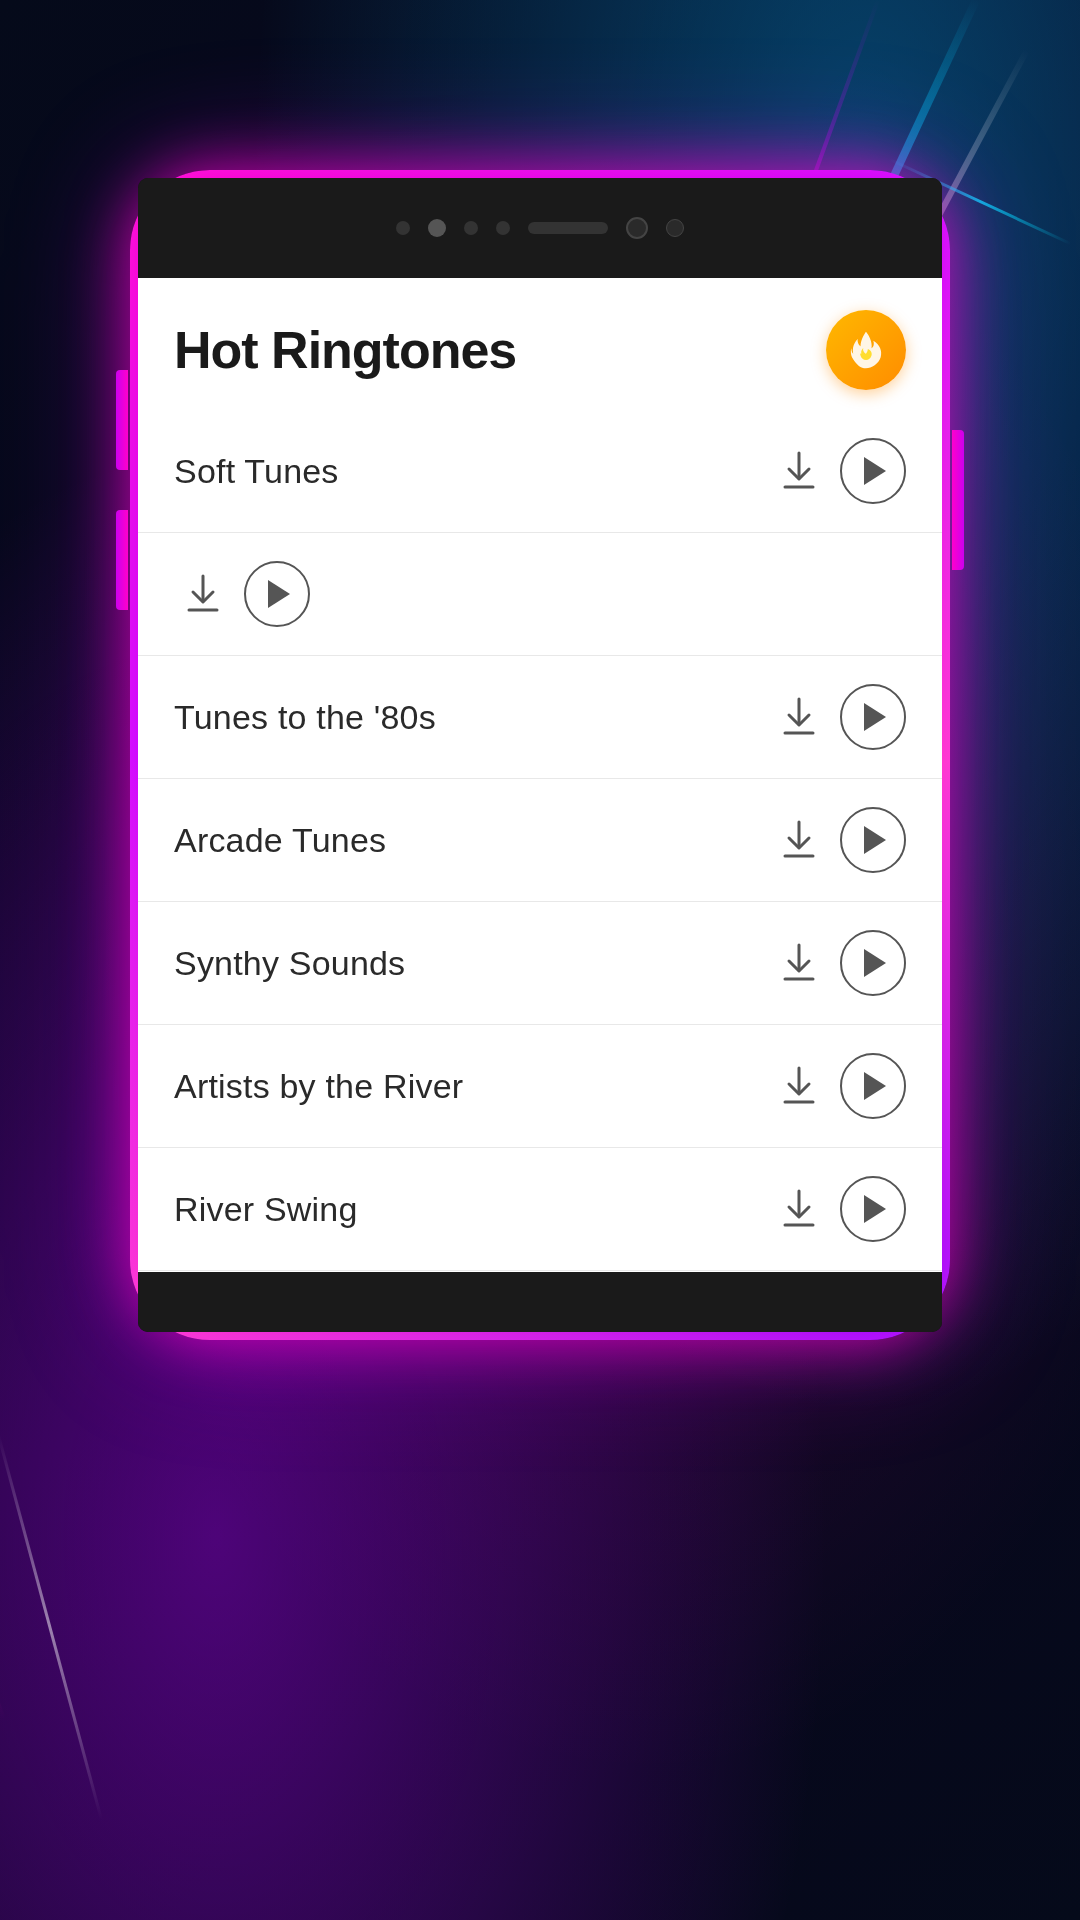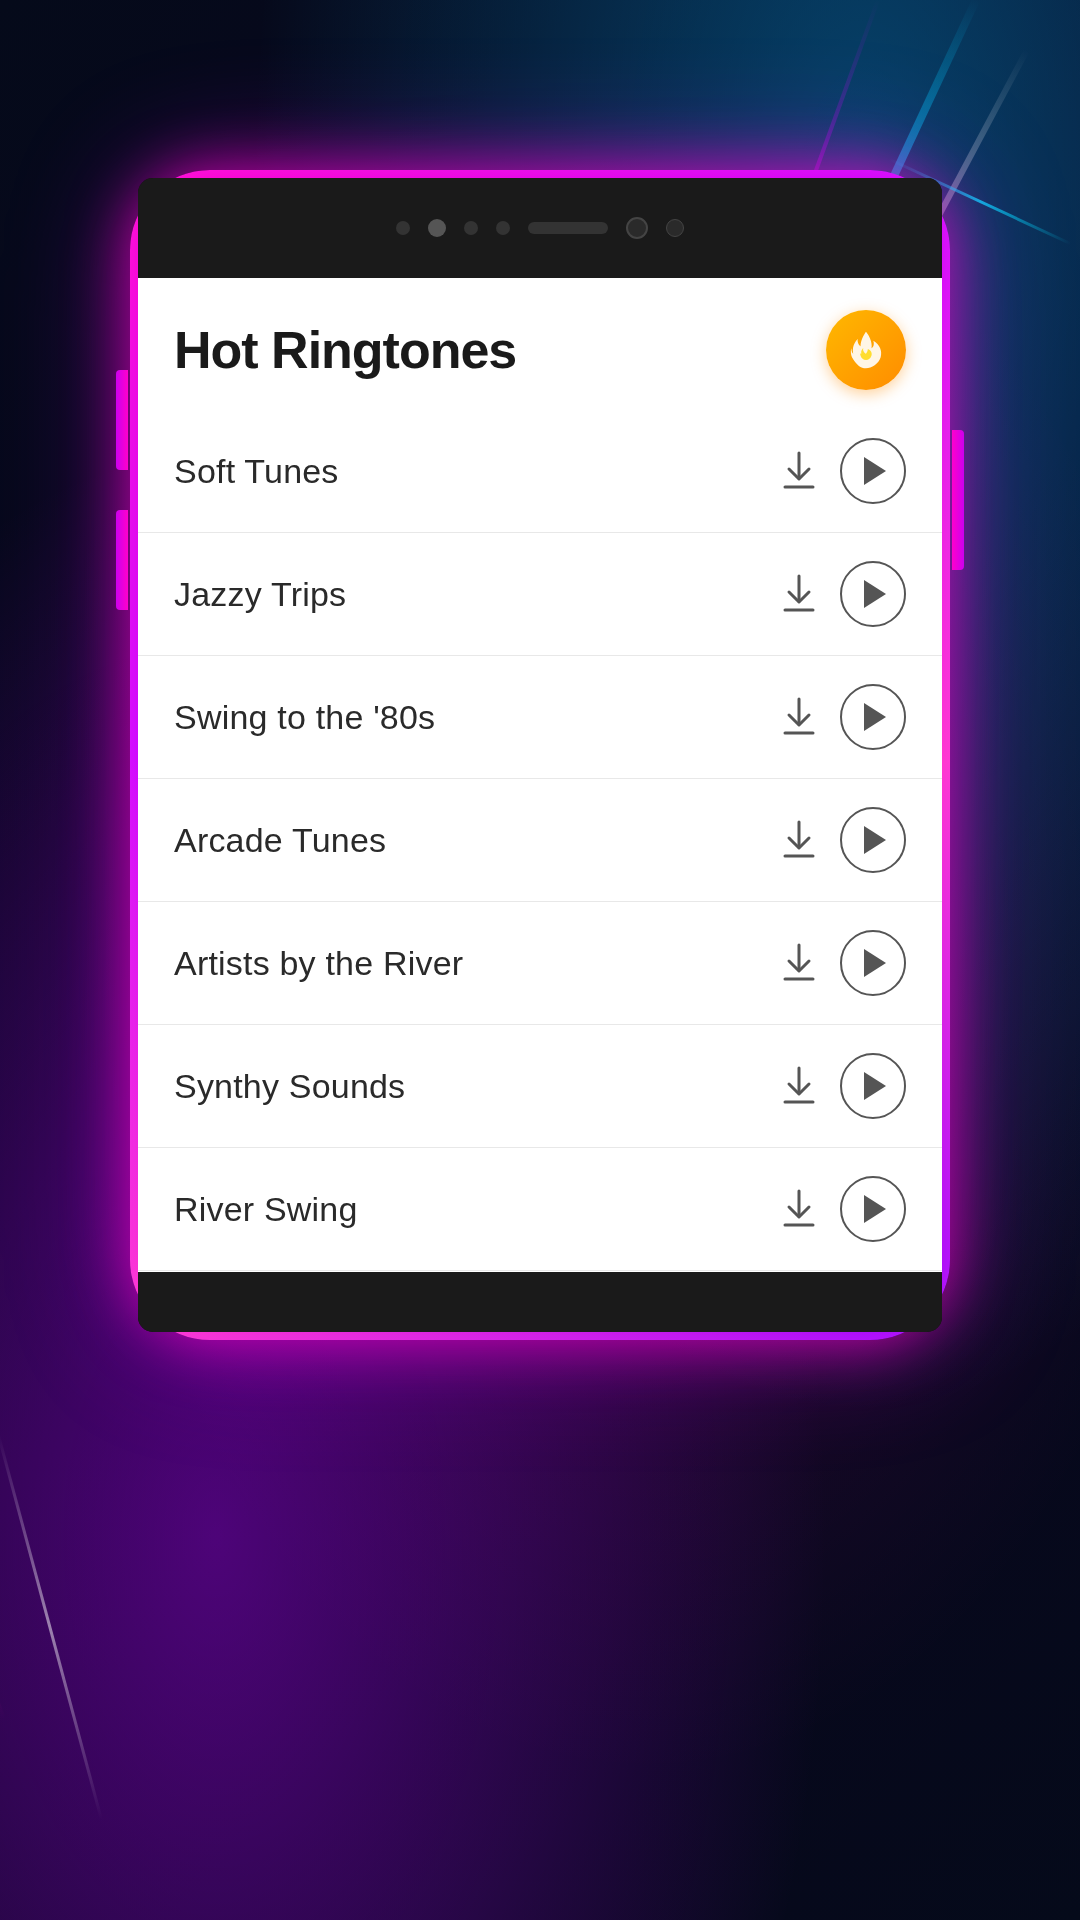--- a/index.html
+++ b/index.html
@@ -83,21 +83,21 @@
       padding: 8px;
       box-shadow:
         0 0 60px rgba(255,0,200,0.7),
         0 0 120px rgba(200,0,255,0.4),
         inset 0 0 30px rgba(255,100,255,0.3);
     }
 
     .phone-inner {
       width: 100%;
       height: 100%;
-      border-radius: 15px;
+      border-radius: 10px;
       background: #111;
       overflow: hidden;
       position: relative;
     }
 
     
     .phone-topbar {
       width: 100%;
       height: 100px;
       background: #1a1a1a;
@@ -312,34 +312,33 @@
         <line x1="18" y1="2" x2="18" y2="26" stroke="#555" stroke-width="3" stroke-linecap="round"></line>
         <polyline points="8,18 18,28 28,18" fill="none" stroke="#555" stroke-width="3" stroke-linecap="round" stroke-linejoin="round"></polyline>
         <line x1="4" y1="36" x2="32" y2="36" stroke="#555" stroke-width="3" stroke-linecap="round"></line>
       </svg>
     </button>
             <button class="play-btn" aria-label="Play Soft Tunes">
               <div class="play-triangle"></div>
             </button>
           </div>
           <div class="ringtone-item">
-            <span class="ringtone-name">Jazzy Trips</span>
             <button class="download-btn" aria-label="Download Jazzy Trips">
       <svg width="36" height="40" viewBox="0 0 36 40" fill="none" xmlns="http://www.w3.org/2000/svg">
         <line x1="18" y1="2" x2="18" y2="26" stroke="#555" stroke-width="3" stroke-linecap="round"></line>
         <polyline points="8,18 18,28 28,18" fill="none" stroke="#555" stroke-width="3" stroke-linecap="round" stroke-linejoin="round"></polyline>
         <line x1="4" y1="36" x2="32" y2="36" stroke="#555" stroke-width="3" stroke-linecap="round"></line>
       </svg>
     </button>
             <button class="play-btn" aria-label="Play Jazzy Trips">
               <div class="play-triangle"></div>
             </button>
           </div>
           <div class="ringtone-item">
-            <span class="ringtone-name">Swing to the '80s</span>
+            <span class="ringtone-name">Tunes to the '80s</span>
             <button class="download-btn" aria-label="Download Back to the '80s">
       <svg width="36" height="40" viewBox="0 0 36 40" fill="none" xmlns="http://www.w3.org/2000/svg">
         <line x1="18" y1="2" x2="18" y2="26" stroke="#555" stroke-width="3" stroke-linecap="round"></line>
         <polyline points="8,18 18,28 28,18" fill="none" stroke="#555" stroke-width="3" stroke-linecap="round" stroke-linejoin="round"></polyline>
         <line x1="4" y1="36" x2="32" y2="36" stroke="#555" stroke-width="3" stroke-linecap="round"></line>
       </svg>
     </button>
             <button class="play-btn" aria-label="Play Back to the '80s">
               <div class="play-triangle"></div>
             </button>
@@ -351,42 +350,42 @@
         <line x1="18" y1="2" x2="18" y2="26" stroke="#555" stroke-width="3" stroke-linecap="round"></line>
         <polyline points="8,18 18,28 28,18" fill="none" stroke="#555" stroke-width="3" stroke-linecap="round" stroke-linejoin="round"></polyline>
         <line x1="4" y1="36" x2="32" y2="36" stroke="#555" stroke-width="3" stroke-linecap="round"></line>
       </svg>
     </button>
             <button class="play-btn" aria-label="Play Arcade Frenzy">
               <div class="play-triangle"></div>
             </button>
           </div>
           <div class="ringtone-item">
+            <span class="ringtone-name">Synthy Sounds</span>
+            <button class="download-btn" aria-label="Download Synthy Sounds">
+      <svg width="36" height="40" viewBox="0 0 36 40" fill="none" xmlns="http://www.w3.org/2000/svg">
+        <line x1="18" y1="2" x2="18" y2="26" stroke="#555" stroke-width="3" stroke-linecap="round"></line>
+        <polyline points="8,18 18,28 28,18" fill="none" stroke="#555" stroke-width="3" stroke-linecap="round" stroke-linejoin="round"></polyline>
+        <line x1="4" y1="36" x2="32" y2="36" stroke="#555" stroke-width="3" stroke-linecap="round"></line>
+      </svg>
+    </button>
+            <button class="play-btn" aria-label="Play Synthy Sounds">
+              <div class="play-triangle"></div>
+            </button>
+          </div>
+          <div class="ringtone-item">
             <span class="ringtone-name">Artists by the River</span>
             <button class="download-btn" aria-label="Download Artists by the River">
       <svg width="36" height="40" viewBox="0 0 36 40" fill="none" xmlns="http://www.w3.org/2000/svg">
         <line x1="18" y1="2" x2="18" y2="26" stroke="#555" stroke-width="3" stroke-linecap="round"></line>
         <polyline points="8,18 18,28 28,18" fill="none" stroke="#555" stroke-width="3" stroke-linecap="round" stroke-linejoin="round"></polyline>
         <line x1="4" y1="36" x2="32" y2="36" stroke="#555" stroke-width="3" stroke-linecap="round"></line>
       </svg>
     </button>
             <button class="play-btn" aria-label="Play Artists by the River">
-              <div class="play-triangle"></div>
-            </button>
-          </div>
-          <div class="ringtone-item">
-            <span class="ringtone-name">Synthy Sounds</span>
-            <button class="download-btn" aria-label="Download Synthy Sounds">
-      <svg width="36" height="40" viewBox="0 0 36 40" fill="none" xmlns="http://www.w3.org/2000/svg">
-        <line x1="18" y1="2" x2="18" y2="26" stroke="#555" stroke-width="3" stroke-linecap="round"></line>
-        <polyline points="8,18 18,28 28,18" fill="none" stroke="#555" stroke-width="3" stroke-linecap="round" stroke-linejoin="round"></polyline>
-        <line x1="4" y1="36" x2="32" y2="36" stroke="#555" stroke-width="3" stroke-linecap="round"></line>
-      </svg>
-    </button>
-            <button class="play-btn" aria-label="Play Synthy Sounds">
               <div class="play-triangle"></div>
             </button>
           </div>
           <div class="ringtone-item">
             <span class="ringtone-name">River Swing</span>
             <button class="download-btn" aria-label="Download Groovy Swing">
       <svg width="36" height="40" viewBox="0 0 36 40" fill="none" xmlns="http://www.w3.org/2000/svg">
         <line x1="18" y1="2" x2="18" y2="26" stroke="#555" stroke-width="3" stroke-linecap="round"></line>
         <polyline points="8,18 18,28 28,18" fill="none" stroke="#555" stroke-width="3" stroke-linecap="round" stroke-linejoin="round"></polyline>
         <line x1="4" y1="36" x2="32" y2="36" stroke="#555" stroke-width="3" stroke-linecap="round"></line>

